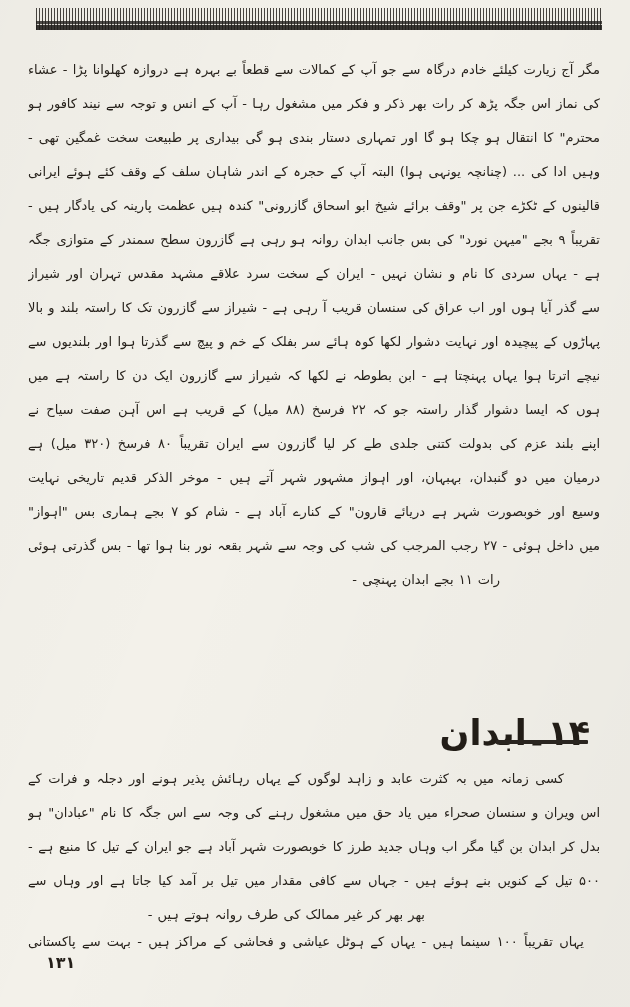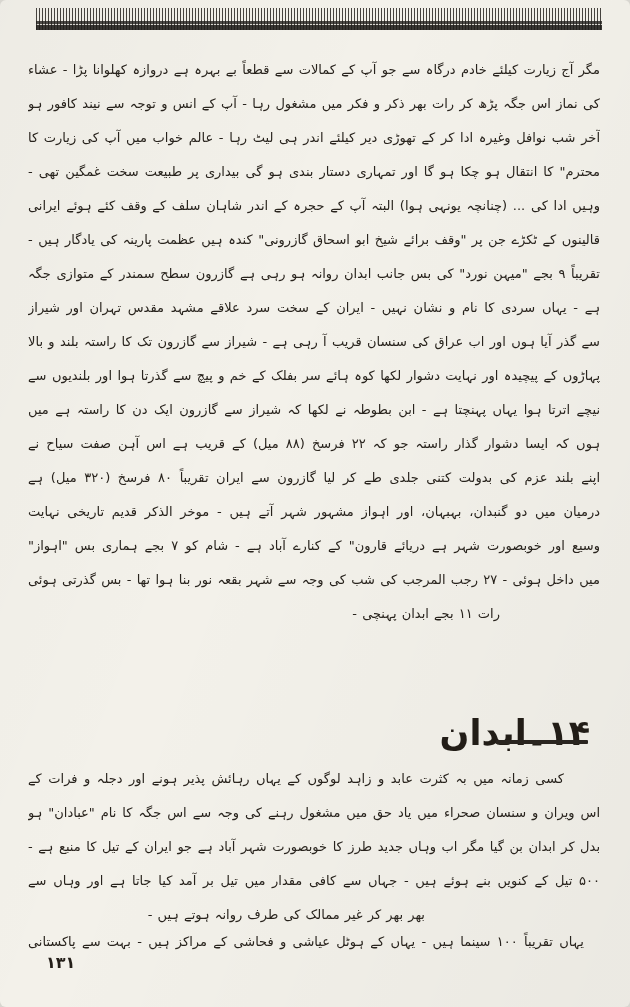--- a/index.html
+++ b/index.html
@@ -6,21 +6,20 @@
   .page{
     position:relative;
     width:630px;height:1007px;
     margin:0 auto;
     background:#f3f1ea;
     background-image:linear-gradient(110deg, rgba(0,0,0,0.025), rgba(0,0,0,0) 40%, rgba(0,0,0,0.03) 95%);
     overflow:hidden;
     font-family:"DejaVu Sans", sans-serif;
     color:#28231d;
     direction:rtl;
-    border-radius:6px;
   }
   
   .ornament-top{
     position:absolute;top:8px;left:36px;right:28px;height:22px;
     background-image:
       linear-gradient(to bottom,
         rgba(30,28,25,0) 60%,
         rgba(30,28,25,0.78) 60%, rgba(30,28,25,0.78) 73%,
         rgba(30,28,25,0.12) 73%, rgba(30,28,25,0.12) 79%,
         rgba(30,28,25,0.88) 79%, rgba(30,28,25,0.88) 100%),
@@ -62,21 +61,20 @@
 </head>
 <body>
 
 <div class="page">
 
   <div class="ornament-top"></div>
 
   <main class="body-block">
     <div class="tline">مگر آج زیارت کیلئے خادم درگاہ سے جو آپ کے کمالات سے قطعاً بے بہرہ ہے دروازہ کھلوانا پڑا - عشاء</div>
     <div class="tline">کی نماز اس جگہ پڑھ کر رات بھر ذکر و فکر میں مشغول رہا - آپ کے انس و توجہ سے نیند کافور ہو گئی -</div>
-    <div class="tline">آخر شب نوافل وغیرہ ادا کر کے تھوڑی دیر کیلئے اندر ہی لیٹ رہا - عالم خواب میں آپ کی زیارت کا</div>
     <div class="tline">محترم" کا انتقال ہو چکا ہو گا اور تمہاری دستار بندی ہو گی بیداری پر طبیعت سخت غمگین تھی - صبح کی نماز</div>
     <div class="tline">وہیں ادا کی ... (چنانچہ یونہی ہوا) البتہ آپ کے حجرہ کے اندر شاہان سلف کے وقف کئے ہوئے ایرانی</div>
     <div class="tline">قالینوں کے ٹکڑے جن پر "وقف برائے شیخ ابو اسحاق گازرونی" کندہ ہیں عظمت پارینہ کی یادگار ہیں -</div>
     <div class="tline">تقریباً ۹ بجے "میہن نورد" کی بس جانب ابدان روانہ ہو رہی ہے گازرون سطح سمندر کے متوازی جگہ</div>
     <div class="tline">ہے - یہاں سردی کا نام و نشان نہیں - ایران کے سخت سرد علاقے مشہد مقدس تہران اور شیراز وغیرہ</div>
     <div class="tline">سے گذر آیا ہوں اور اب عراق کی سنسان قریب آ رہی ہے - شیراز سے گازرون تک کا راستہ بلند و بالا</div>
     <div class="tline">پہاڑوں کے پیچیدہ اور نہایت دشوار لکھا کوہ ہائے سر بفلک کے خم و پیچ سے گذرتا ہوا اور بلندیوں سے</div>
     <div class="tline">نیچے اترتا ہوا یہاں پہنچتا ہے - ابن بطوطہ نے لکھا کہ شیراز سے گازرون ایک دن کا راستہ ہے میں حیران</div>
     <div class="tline">ہوں کہ ایسا دشوار گذار راستہ جو کہ ۲۲ فرسخ (۸۸ میل) کے قریب ہے اس آہن صفت سیاح نے</div>
     <div class="tline">اپنے بلند عزم کی بدولت کتنی جلدی طے کر لیا گازرون سے ایران تقریباً ۸۰ فرسخ (۳۲۰ میل) ہے</div>

